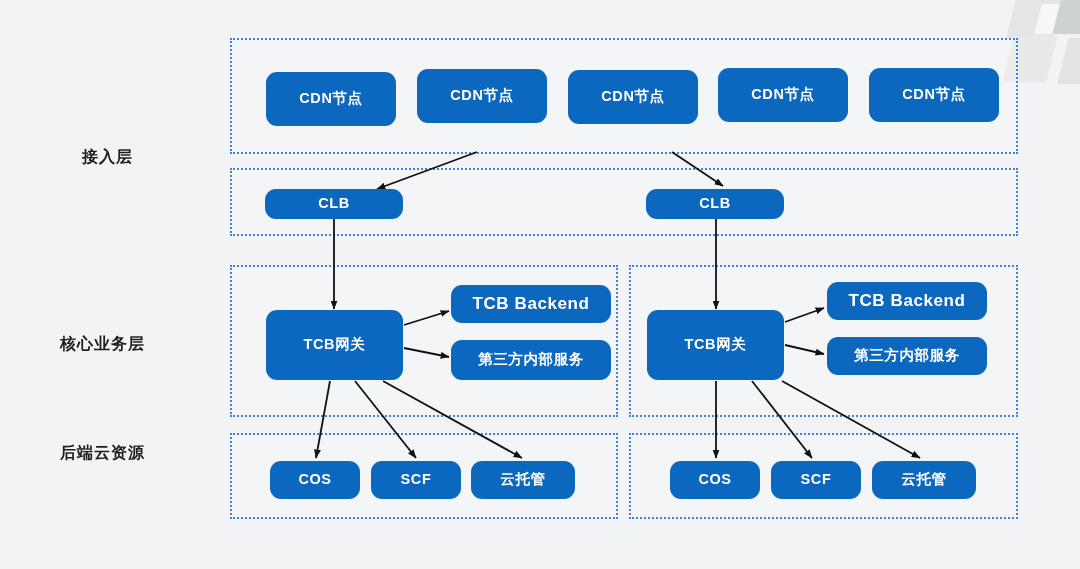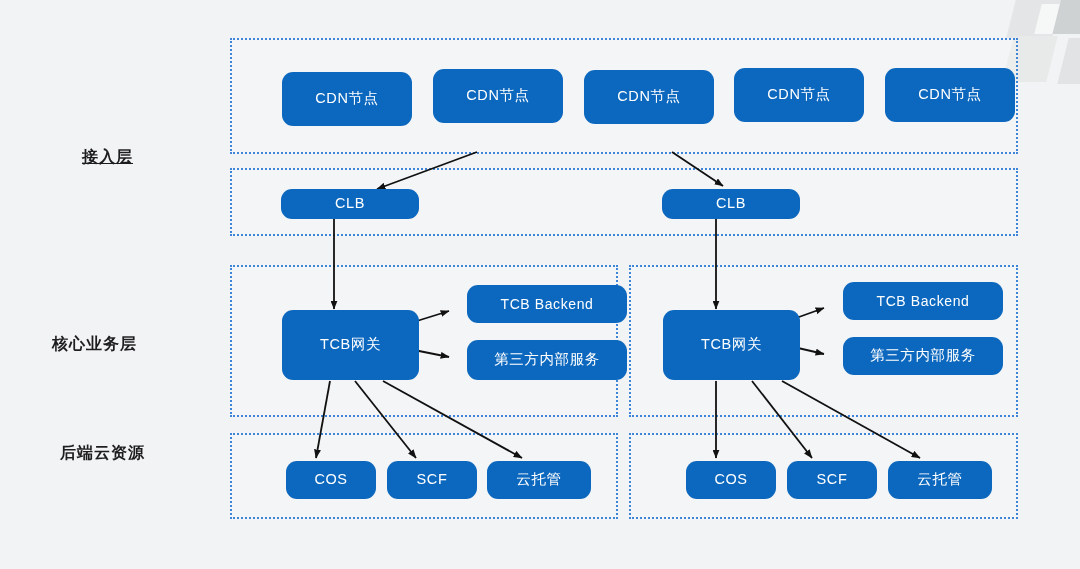--- a/index.html
+++ b/index.html
@@ -50,28 +50,27 @@
   
   .node {
     position: absolute;
     background: #0c68be;
     color: #ffffff;
     border-radius: 11px;
     display: flex;
     align-items: center;
     justify-content: center;
     font-size: 14.5px;
-    font-weight: 400;
+    font-weight: 700;
     letter-spacing: 0.6px;
     box-sizing: border-box;
     text-align: center;
     line-height: 1.2;
-    margin-left: 16px;
   }
-  .node.small { font-size: 14px; }
+  .node.small { font-size: 17px; }
 
   svg.wires {
     position: absolute;
     left: 0; top: 0;
     width: 1080px;
     height: 569px;
     pointer-events: none;
   }
 </style>
 </head>
@@ -87,22 +86,22 @@
 
   <div id="panels">
       <div class="panel" style="left: 230px; top: 38px; width: 788px; height: 116px; border-color: rgb(61, 133, 216);"></div>
       <div class="panel" style="left: 230px; top: 168px; width: 788px; height: 68px; border-color: rgb(61, 133, 216);"></div>
       <div class="panel" style="left: 230px; top: 265px; width: 388px; height: 152px; border-color: rgb(61, 133, 216);"></div>
       <div class="panel" style="left: 629px; top: 265px; width: 389px; height: 152px; border-color: rgb(61, 133, 216);"></div>
       <div class="panel" style="left: 230px; top: 433px; width: 388px; height: 86px; border-color: rgb(61, 133, 216);"></div>
       <div class="panel" style="left: 629px; top: 433px; width: 389px; height: 86px; border-color: rgb(61, 133, 216);"></div>
     </div>
   <div id="labels">
-      <div class="layer-label" style="left: 82px; top: 147px; text-decoration: underline;">接入层</div>
-      <div class="layer-label" style="left: 52px; top: 334px;">核心业务层</div>
+      <div class="layer-label" style="left: 82px; top: 147px;">接入层</div>
+      <div class="layer-label" style="left: 60px; top: 334px;">核心业务层</div>
       <div class="layer-label" style="left: 60px; top: 443px;">后端云资源</div>
     </div>
 
   <svg class="wires" id="wires" viewBox="0 0 1080 569">
     <defs>
       <marker id="arrowhead" markerWidth="9" markerHeight="7" refX="8.4" refY="3.5" orient="auto" markerUnits="userSpaceOnUse">
         <polygon points="0 0, 9 3.5, 0 7" fill="#111111"></polygon>
       </marker>
     </defs>
     <g id="wire-group">

